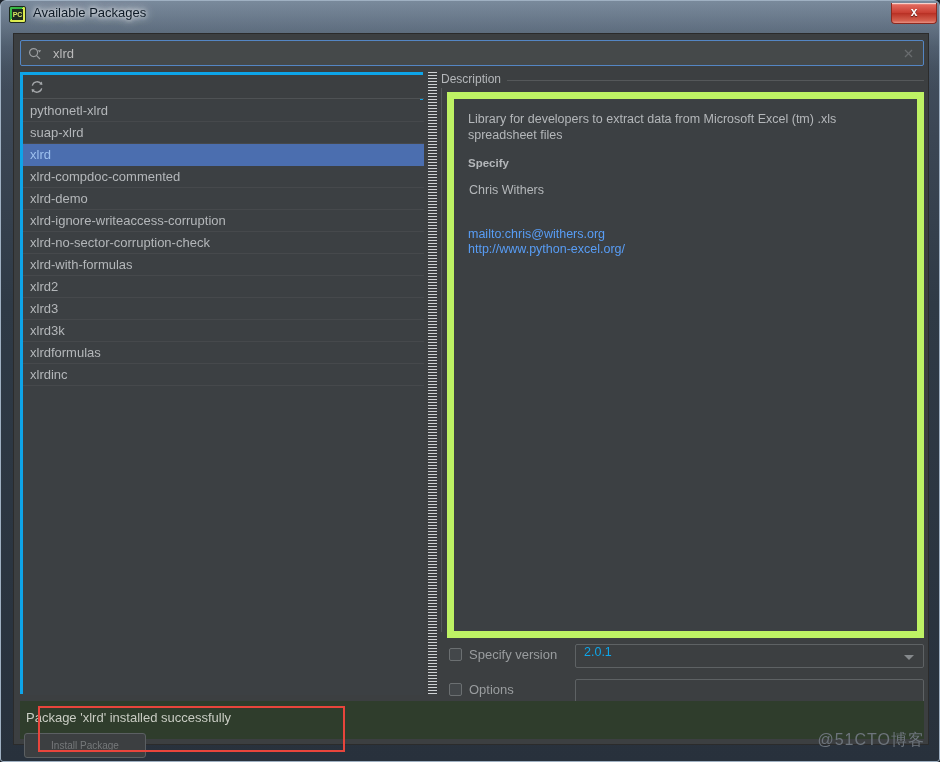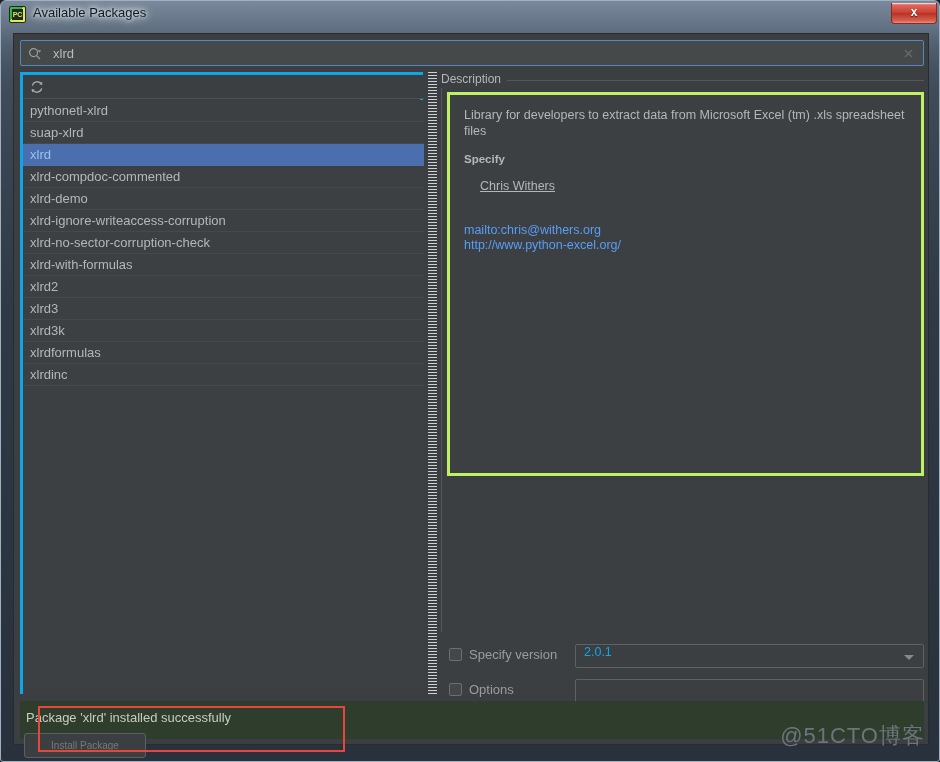--- a/index.html
+++ b/index.html
@@ -223,43 +223,42 @@
   }
   #desc-left-line {
     position: absolute;
     left: 0; top: 0;
     width: 1px; height: 560px;
     background: #55585a;
   }
   #desc-box {
     position: absolute;
     left: 6px; top: 20px;
-    width: 477px; height: 384px;
+    width: 477px; height: 546px;
     background: #3c4043;
-    border: 3px solid #bef264;
+    border: 7px solid #bef264;
     padding: 12px 14px;
     overflow: hidden;
   }
   .desc-summary {
     font-size: 12.5px;
     color: #b4b7ba;
     line-height: 16px;
     margin: 0 0 14px 0;
   }
   .desc-author-label {
     font-size: 11.5px;
     font-weight: bold;
     color: #b4b7ba;
     margin: 0 0 14px 0;
   }
   .desc-author-name {
     font-size: 12.5px;
     color: #b4b7ba;
-    margin: 0 0 30px 16px;
-    text-decoration: underline;
+    margin: 0 0 30px 1px;
   }
   .desc-link {
     display: block;
     font-size: 12.5px;
     color: #589df6;
     line-height: 15px;
     text-decoration: none;
     cursor: pointer;
   }
 
@@ -355,21 +354,21 @@
     width: 307px; height: 46px;
     border: 2px solid #e8453c;
     pointer-events: none;
     z-index: 20;
   }
 
   
   #watermark {
     position: absolute;
     right: 14px; bottom: 10px;
-    font-size: 22px;
+    font-size: 16px;
     color: #6d747c;
     letter-spacing: 1px;
     white-space: nowrap;
     z-index: 25;
     text-align: center;
   }
 </style>
 </head>
 <body>
 

